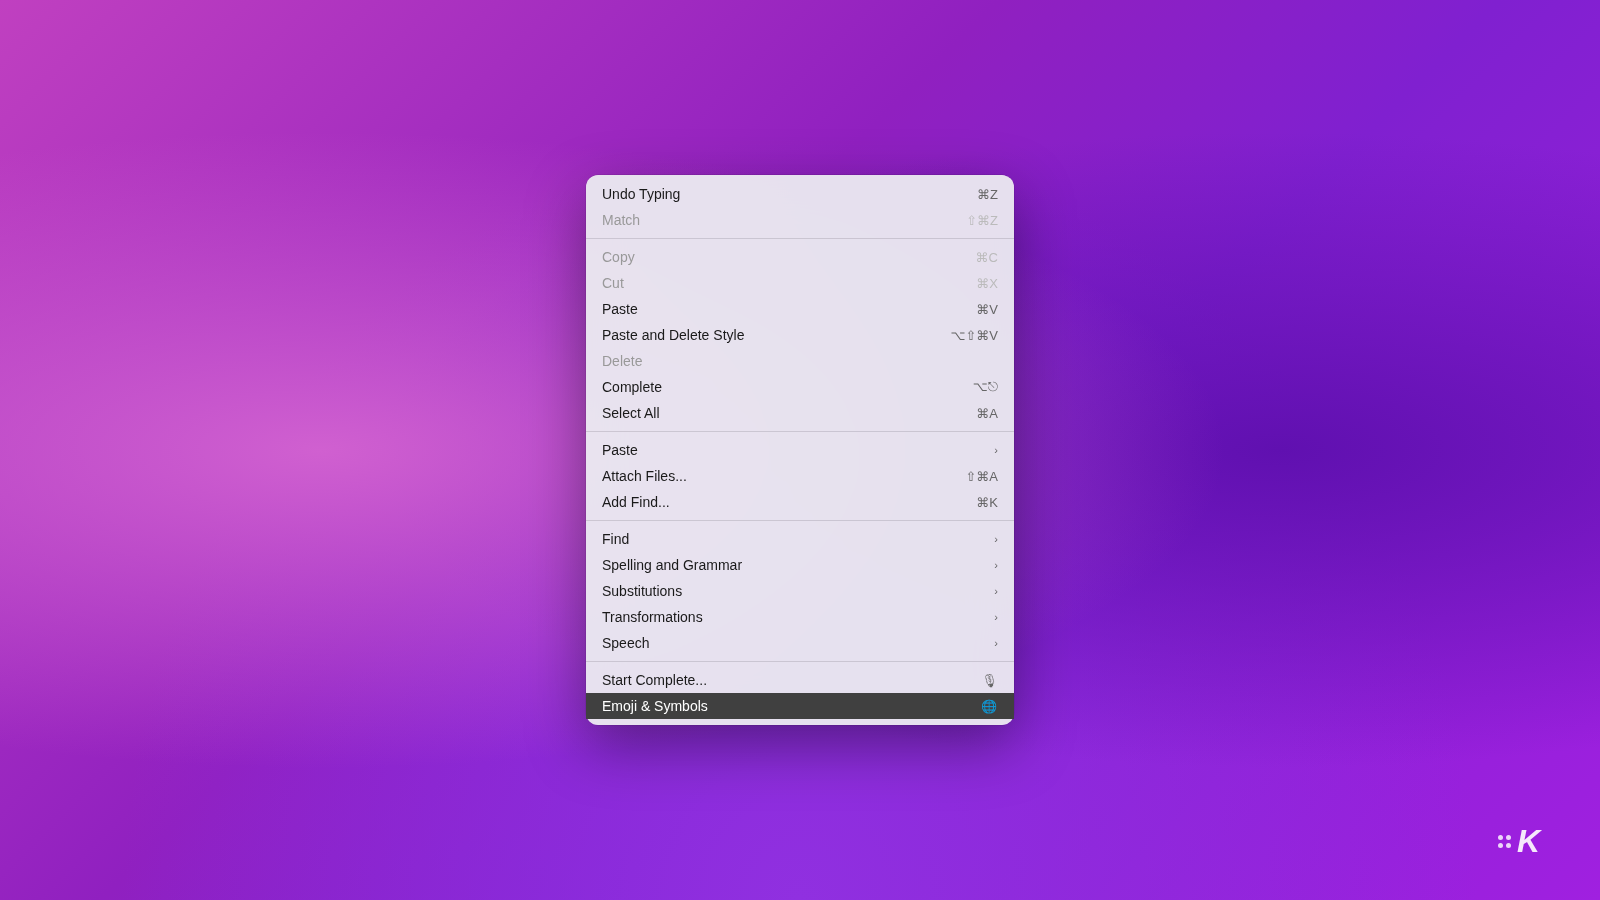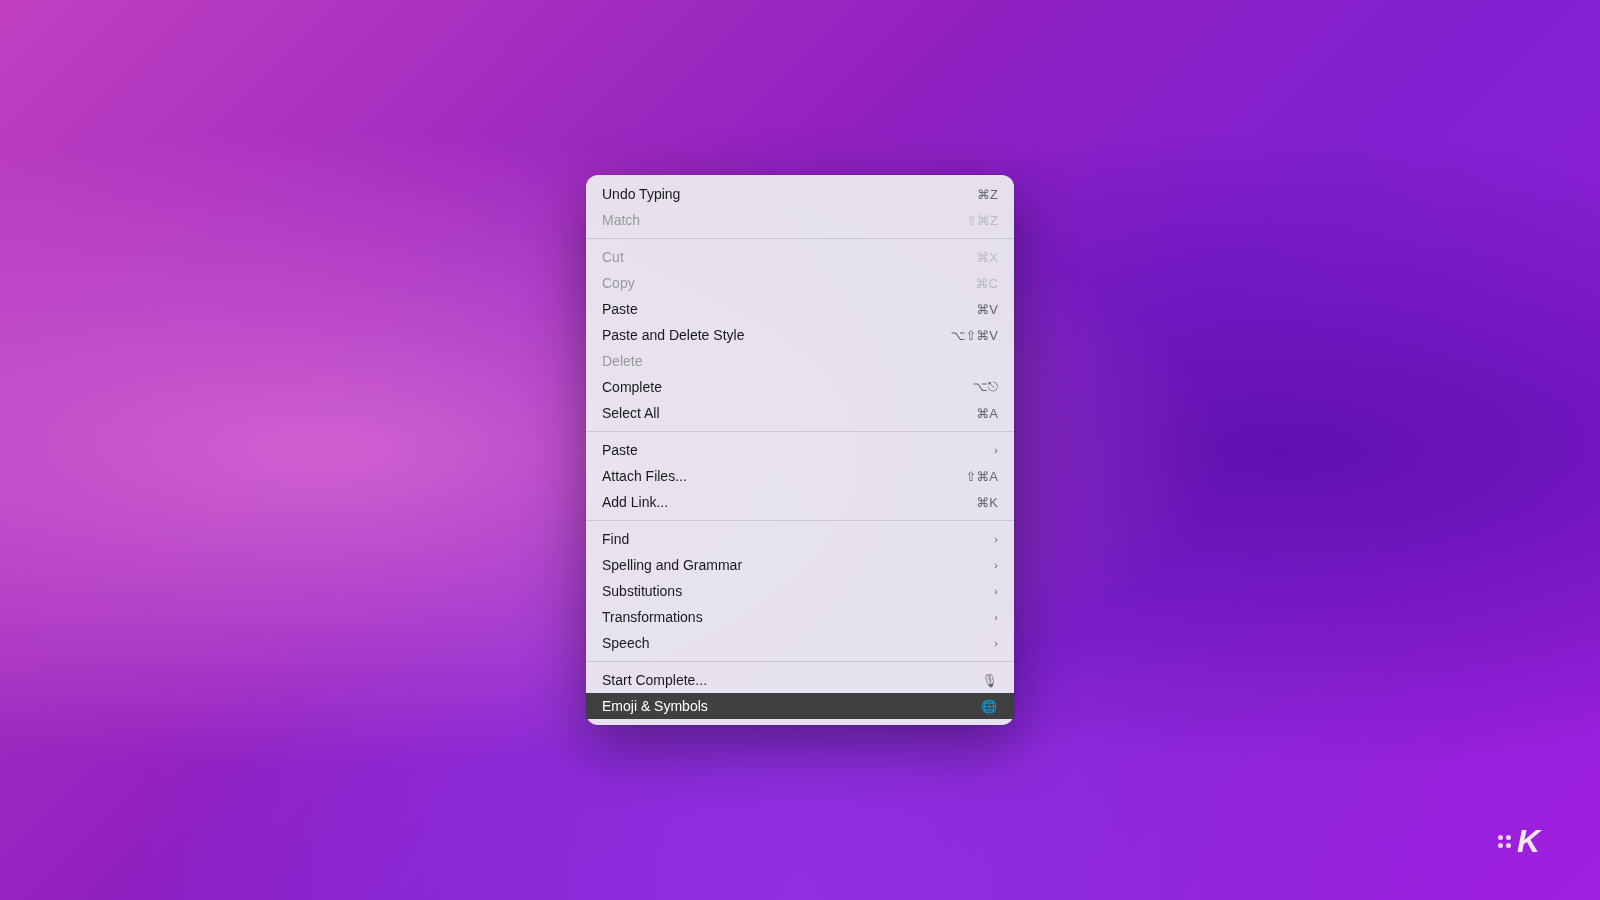--- a/index.html
+++ b/index.html
@@ -141,27 +141,27 @@
     <span class="menu-item-shortcut">⌘Z</span>
   </div>
   <div class="menu-item disabled">
     <span class="menu-item-label">Match</span>
     <span class="menu-item-shortcut">⇧⌘Z</span>
   </div>
 
   <div class="separator"></div>
 
   <div class="menu-item disabled">
+    <span class="menu-item-label">Copy</span>
+    <span class="menu-item-shortcut">⌘C</span>
+  </div>
+  <div class="menu-item disabled">
     <span class="menu-item-label">Cut</span>
     <span class="menu-item-shortcut">⌘X</span>
   </div>
-  <div class="menu-item disabled">
-    <span class="menu-item-label">Copy</span>
-    <span class="menu-item-shortcut">⌘C</span>
-  </div>
   <div class="menu-item">
     <span class="menu-item-label">Paste</span>
     <span class="menu-item-shortcut">⌘V</span>
   </div>
   <div class="menu-item">
     <span class="menu-item-label">Paste and Delete Style</span>
     <span class="menu-item-shortcut">⌥⇧⌘V</span>
   </div>
   <div class="menu-item disabled">
     <span class="menu-item-label">Delete</span>
@@ -180,21 +180,21 @@
 
   <div class="menu-item">
     <span class="menu-item-label">Paste</span>
     <span class="submenu-arrow">›</span>
   </div>
   <div class="menu-item">
     <span class="menu-item-label">Attach Files...</span>
     <span class="menu-item-shortcut">⇧⌘A</span>
   </div>
   <div class="menu-item">
-    <span class="menu-item-label">Add Link...</span>
+    <span class="menu-item-label">Add Find...</span>
     <span class="menu-item-shortcut">⌘K</span>
   </div>
 
   <div class="separator"></div>
 
   <div class="menu-item">
     <span class="menu-item-label">Find</span>
     <span class="submenu-arrow">›</span>
   </div>
   <div class="menu-item">

